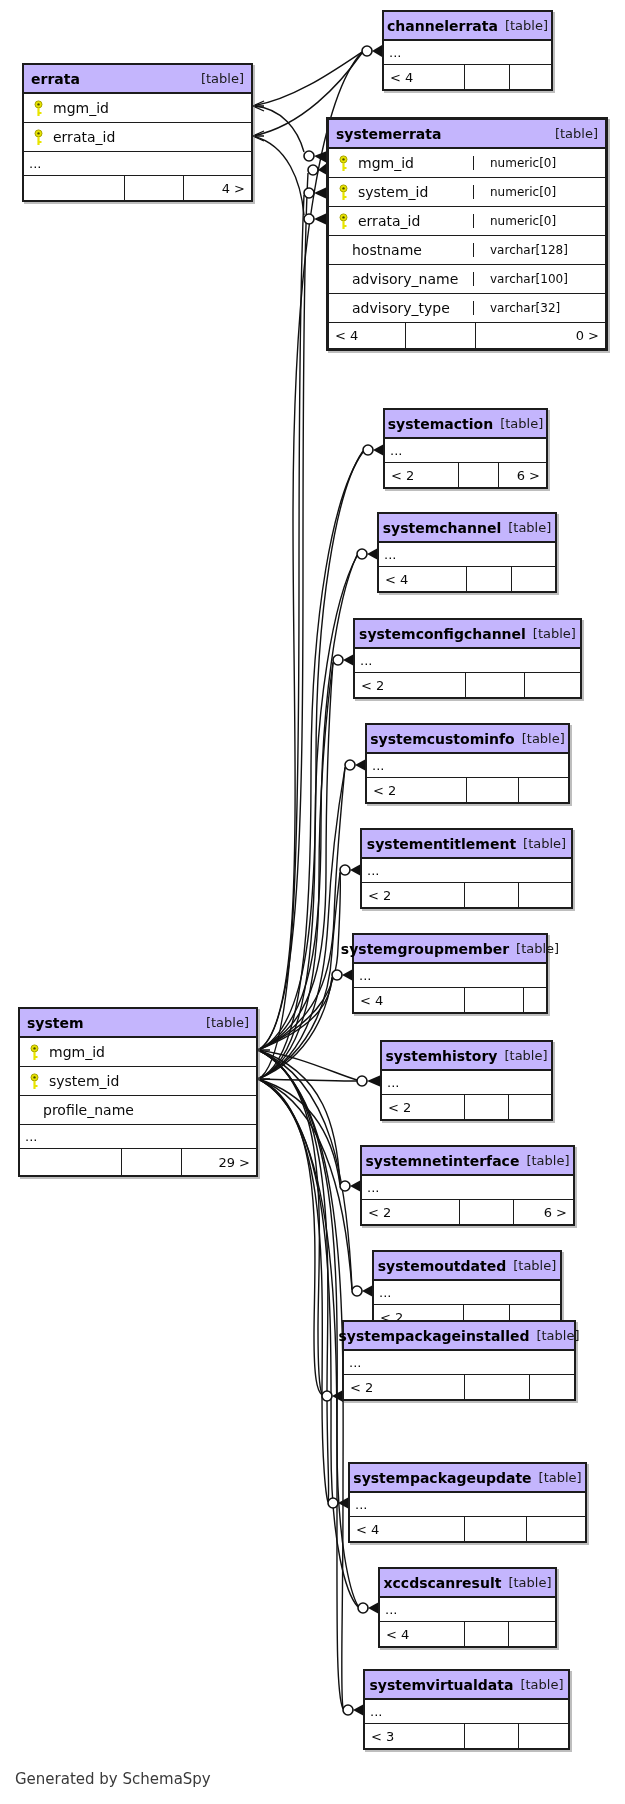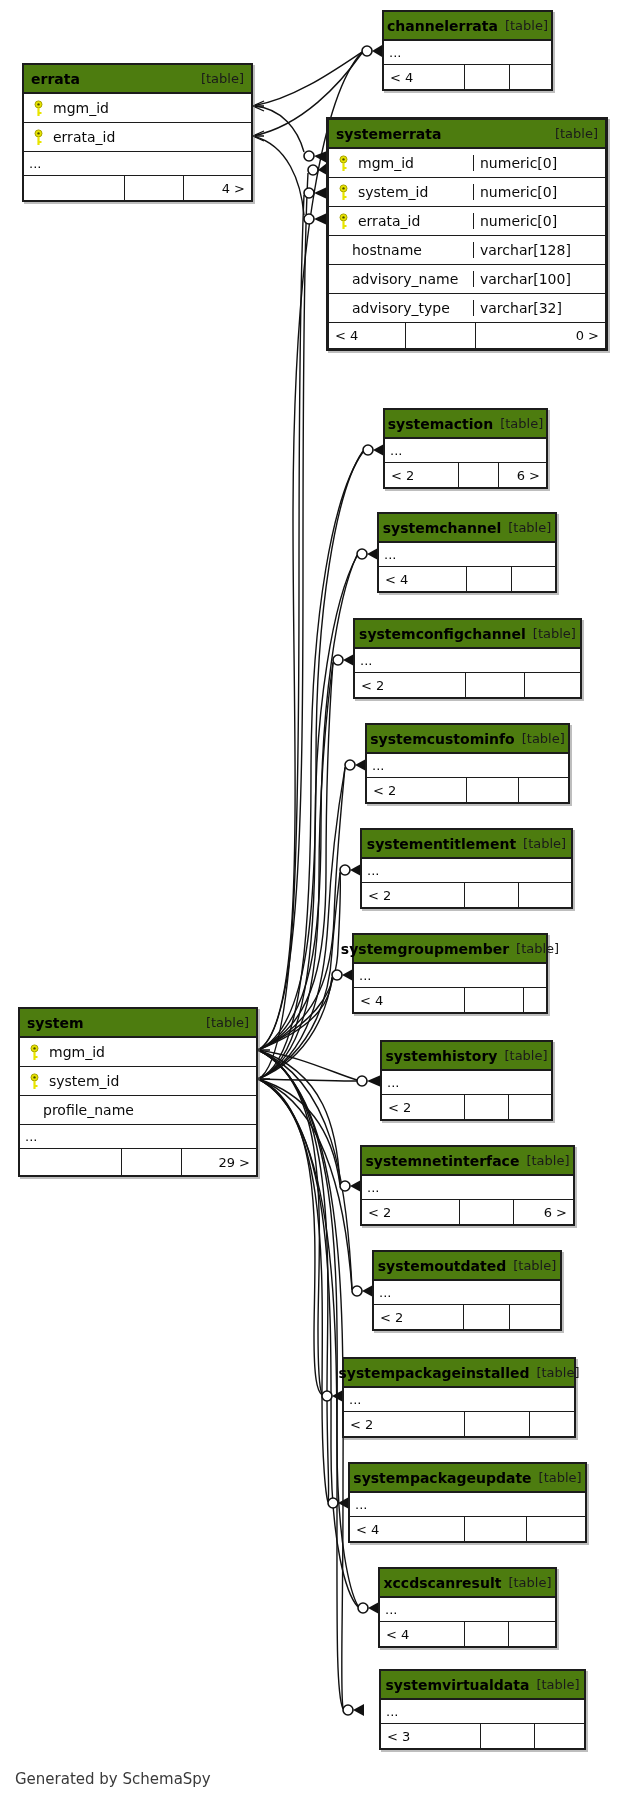--- a/index.html
+++ b/index.html
@@ -3,33 +3,33 @@
 <meta charset="utf-8">
 <style>
   html,body{margin:0;padding:0;background:#fff}
   *{box-sizing:border-box}
   .canvas{position:relative;width:625px;height:1804px;background:#fff;
           font-family:"DejaVu Sans","Liberation Sans",sans-serif;overflow:hidden}
   svg.edges{position:absolute;left:0;top:0;z-index:1}
   .tbl{position:absolute;border:2px solid #1c1c1c;background:#fff;z-index:2;
        box-shadow:2px 2px 0 rgba(110,110,110,.45)}
   .tbl.em{border-width:3px}
-  .hdr{height:29px;background:#4d7c0f;border-bottom:2px solid #1c1c1c;
+  .hdr{height:29px;background:#c4b5fd;border-bottom:2px solid #1c1c1c;
        display:flex;align-items:center;padding:0 7px;white-space:nowrap}
   .wide .hdr{justify-content:space-between}
   .ctr .hdr{justify-content:center;gap:7px}
   .tname{font-weight:700;font-size:14px;color:#000}
   .ttag{font-size:13px;color:#1a1a1a}
   .row{height:29px;display:flex;align-items:center;border-bottom:1px solid #1c1c1c;
        font-size:14px;color:#0a0a0a}
   .cn{display:flex;align-items:center;padding:0 6px;flex:1}
   .kicon{width:12px;margin:0 8px 0 3px;display:flex;align-items:center}
   .nokey .cname{padding-left:23px}
   .ct{width:132px;border-left:1px solid #1c1c1c;display:flex;align-items:center;
-      padding:0 6px;font-size:14px}
+      padding:0 16px;font-size:12px}
   .dots{height:24px;border-bottom:1px solid #1c1c1c;display:flex;align-items:center;
         padding:0 5px;font-size:13px;color:#0a0a0a}
   .foot{display:flex;height:24px;font-size:13px;color:#0a0a0a}
   .em .foot{height:25px}
   .sys .foot{height:26px}
   .fc{border-right:1px solid #1c1c1c;display:flex;align-items:center;padding:0 6px}
   .fc.fr{border-right:none;flex:1;justify-content:flex-end}
   .note{position:absolute;left:15px;top:1770px;font-size:15px;color:#3a3a3a;z-index:2}
 </style>
 </head>
@@ -418,21 +418,21 @@
     <span class="cn cname">profile_name</span>
   </div>
   <div class="dots">...</div>
   <div class="foot">
     <span class="fc" style="width:102px"></span>
     <span class="fc" style="width:60px"></span>
     <span class="fc fr">29 &gt;</span>
   </div>
 </div>
 
-<div class="tbl ctr" style="left:342px;top:1357px;width:234px">
+<div class="tbl ctr" style="left:342px;top:1320px;width:234px">
   <div class="hdr">
     <span class="tname">systempackageinstalled</span>
     <span class="ttag">[table]</span>
   </div>
   <div class="dots">...</div>
   <div class="foot">
     <span class="fc" style="width:121px">&lt; 2</span>
     <span class="fc" style="width:65px"></span>
     <span class="fc fr"></span>
   </div>
@@ -457,21 +457,21 @@
     <span class="ttag">[table]</span>
   </div>
   <div class="dots">...</div>
   <div class="foot">
     <span class="fc" style="width:85px">&lt; 4</span>
     <span class="fc" style="width:44px"></span>
     <span class="fc fr"></span>
   </div>
 </div>
 
-<div class="tbl ctr" style="left:379px;top:1669px;width:207px">
+<div class="tbl ctr" style="left:363px;top:1669px;width:207px">
   <div class="hdr">
     <span class="tname">systemvirtualdata</span>
     <span class="ttag">[table]</span>
   </div>
   <div class="dots">...</div>
   <div class="foot">
     <span class="fc" style="width:100px">&lt; 3</span>
     <span class="fc" style="width:54px"></span>
     <span class="fc fr"></span>
   </div>

